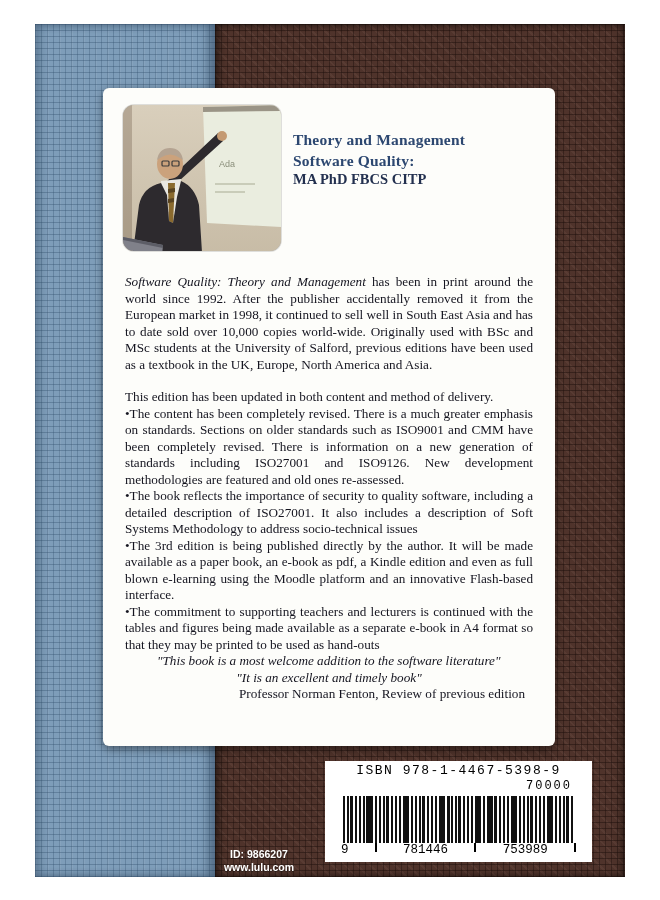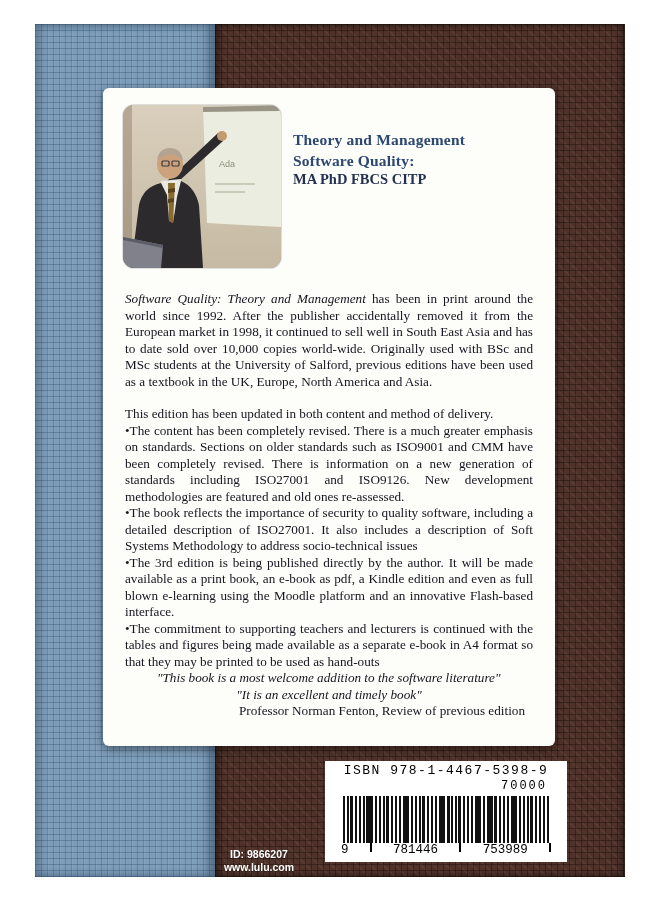--- a/index.html
+++ b/index.html
@@ -32,21 +32,21 @@
 
   
   .card{
     position:absolute;left:103px;top:88px;width:452px;height:658px;
     background:#fdfdfa;border-radius:6px;
     box-shadow:0 3px 10px rgba(0,0,0,0.45);
     box-sizing:border-box;
   }
   .card-header{display:flex;padding:17px 0 0 20px;}
   .photo{
-    width:158px;height:163px;border-radius:11px;overflow:hidden;flex:0 0 auto;
+    width:158px;height:146px;border-radius:11px;overflow:hidden;flex:0 0 auto;
     box-shadow:0 0 0 1px rgba(0,0,0,0.12);
     background:#a3a3a3;
   }
   .photo svg{display:block;}
   .header-text{margin-left:12px;padding-top:24px;font-weight:bold;}
   .title{font-size:15.5px;line-height:21px;color:#2c4770;letter-spacing:0.2px;}
   .edition{font-size:14.5px;margin-top:14px;color:#3d8578;}
   .author{font-size:14.5px;margin-top:21px;color:#7b4b33;}
   .creds{font-size:14.5px;line-height:17px;color:#23304f;}
 
@@ -58,21 +58,21 @@
   .para1{margin:0 0 16px 0;}
   .para1 .lead{font-style:italic;}
   .para2{margin:0;}
   .bullet{margin:0;}
   .quote{font-style:italic;text-align:center;margin:0;}
   .quote-1{text-align:left;padding-left:32px;}
   .attribution{text-align:right;padding-right:8px;margin:0;}
 
   
   .isbn-block{
-    position:absolute;left:325px;top:761px;width:242px;
+    position:absolute;left:325px;top:761px;width:267px;
     background:#ffffff;box-sizing:border-box;
     padding:2px 6px 5px 6px;
   }
   .isbn-row{
     font-family:"Liberation Mono", monospace;
     font-size:13px;letter-spacing:1.5px;color:#000;text-align:center;white-space:nowrap;
   }
   .price-row{
     font-family:"Liberation Mono", monospace;
     font-size:12px;letter-spacing:2px;color:#000;text-align:right;padding-right:14px;
@@ -155,21 +155,21 @@
         </div>
         <div class="creds">MA PhD FBCS CITP</div>
       </div>
     </div>
 
     <div class="body-text">
       <p class="para1"><span class="lead">Software Quality: Theory and Management</span><span> has been in print around the world since 1992. After the publisher accidentally removed it from the European market in 1998, it continued to sell well in South East Asia and has to date sold over 10,000 copies world-wide. Originally used with BSc and MSc students at the University of Salford, previous editions have been used as a textbook in the UK, Europe, North America and Asia.</span></p>
       <p class="para2">This edition has been updated in both content and method of delivery.</p>
       <p class="bullet">•The content has been completely revised. There is a much greater emphasis on standards. Sections on older standards such as ISO9001 and CMM have been completely revised. There is information on a new generation of standards including ISO27001 and ISO9126. New development methodologies are featured and old ones re-assessed.</p>
       <p class="bullet">•The book reflects the importance of security to quality software, including a detailed description of ISO27001. It also includes a description of Soft Systems Methodology to address socio-technical issues</p>
-      <p class="bullet">•The 3rd edition is being published directly by the author. It will be made available as a print book, an e-book as pdf, a Kindle edition and even as full blown e-learning using the Moodle platform and an innovative Flash-based interface.</p>
+      <p class="bullet">•The 3rd edition is being published directly by the author. It will be made available as a paper book, an e-book as pdf, a Kindle edition and even as full blown e-learning using the Moodle platform and an innovative Flash-based interface.</p>
       <p class="bullet">•The commitment to supporting teachers and lecturers is continued with the tables and figures being made available as a separate e-book in A4 format so that they may be printed to be used as hand-outs</p>
       <p class="quote quote-1">"This book is a most welcome addition to the software literature"</p>
       <p class="quote">"It is an excellent and timely book"</p>
       <p class="attribution">Professor Norman Fenton, Review of previous edition</p>
     </div>
 
   </div>
 
   <div class="isbn-block">
     <div class="isbn-row">ISBN 978-1-4467-5398-9</div>

